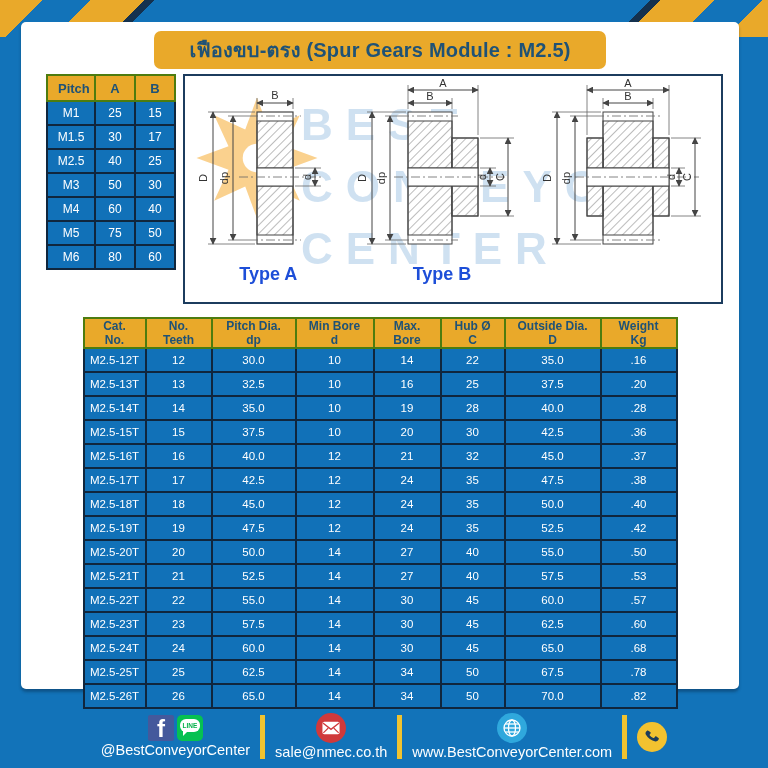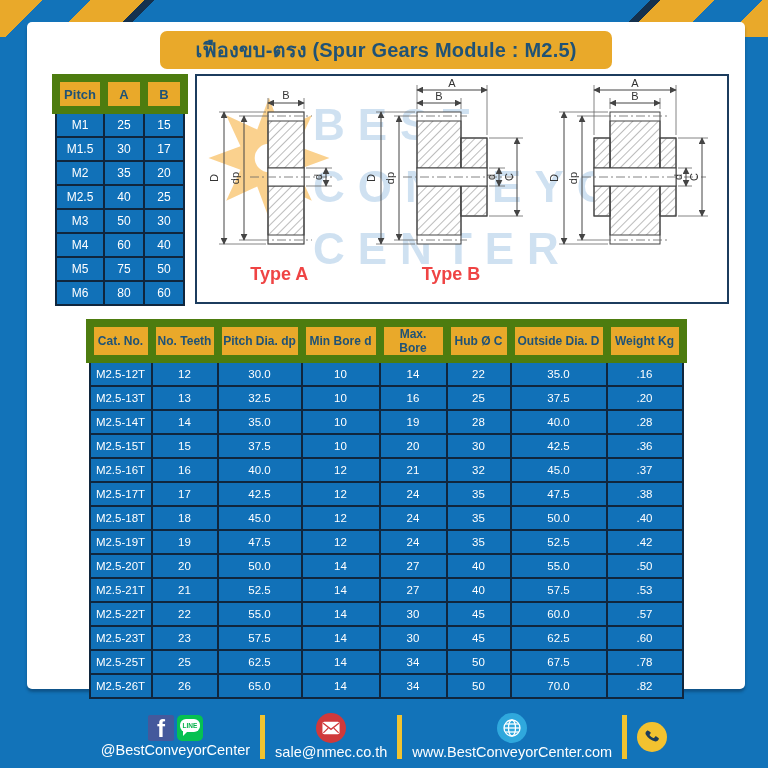--- a/index.html
+++ b/index.html
@@ -4,41 +4,41 @@
 <style>
   html,body{margin:0;padding:0}
   body{width:768px;height:768px;overflow:hidden;font-family:"Liberation Sans",sans-serif;-webkit-font-smoothing:antialiased}
   .page{position:relative;width:768px;height:768px;background:#1273b9}
 
   
   .stripe{position:absolute;top:0;height:37px;width:200px}
   .stripe.left{left:0;background:linear-gradient(135deg,#e9a92a 0 30px,#1273b9 30px 64px,#e9a92a 64px 102px,#14314e 102px 109px,rgba(0,0,0,0) 109px)}
   .stripe.right{right:0;background:linear-gradient(315deg,#e9a92a 0 30px,#1273b9 30px 64px,#e9a92a 64px 102px,#14314e 102px 109px,rgba(0,0,0,0) 109px)}
 
-  .panel{position:absolute;left:27px;top:22px;width:718px;height:667px;background:#fff;border-radius:5px;box-shadow:0 3px 3px rgba(8,25,45,.35)}
+  .panel{position:absolute;left:21px;top:22px;width:718px;height:667px;background:#fff;border-radius:5px;box-shadow:0 3px 3px rgba(8,25,45,.35)}
 
   .banner{margin:9px auto 0;width:452px;height:38px;background:#e9a92a;border-radius:7px;display:flex;align-items:center;justify-content:center;color:#1f5276;font-weight:bold;font-size:20px;letter-spacing:.2px}
 
   .content-row{display:flex;margin:5px 16px 0 25px;gap:7px;align-items:flex-start}
 
   table{border-collapse:collapse;table-layout:fixed}
-  th{background:#e9a92a;color:#1f5276;border:8px solid #4d7c0f;font-weight:bold;text-align:center;padding:0 1px}
+  th{background:#e9a92a;color:#1f5276;border:2px solid #4d7c0f;font-weight:bold;text-align:center;padding:0 10px}
   td{background:#1171b8;color:#fff;border:2px solid #10263d;text-align:center;padding:0 1px}
   .pitch-table{width:128px}
   .pitch-table th{height:24px;font-size:13px}
   .pitch-table td{height:22px;font-size:12px}
 
   .draw-box{position:relative;flex:1;height:226px;border:2px solid #1c3c5e;background:#fff;overflow:hidden}
   .wm-gear{position:absolute;left:6px;top:16px;opacity:.5}
   .wm-text{position:absolute;left:116px;top:18px;font-weight:bold;font-size:44px;letter-spacing:13px;line-height:62px;color:rgba(96,156,210,.30);white-space:nowrap}
   .draw-row{position:relative;display:flex;justify-content:space-around;padding:2px 2px 0 2px}
   .fig{text-align:center}
   .fig svg{display:block}
   .fig text{font-family:"Liberation Sans",sans-serif;font-size:11px;fill:#333}
-  .fig-label{font-size:18px;font-weight:bold;color:#ef4444;margin-top:-6px}
+  .fig-label{font-size:18px;font-weight:bold;color:#1d4ed8;margin-top:-6px}
   .dimline{stroke:#444;stroke-width:1}
   .extline{stroke:#666;stroke-width:.8}
   .dash{stroke:#666;stroke-width:.8;stroke-dasharray:9 3 2 3;fill:none}
   .body-ln{stroke:#444;stroke-width:1.2}
 
   .main-table{margin:13px auto 8px;width:595px}
   .main-table th{height:24px;font-size:12px}
   .main-table td{height:22px;font-size:11.5px}
 
   .footer{position:absolute;left:0;bottom:0;width:768px;height:63px;display:flex;align-items:center;justify-content:center;color:#fff}
@@ -98,25 +98,20 @@
           <tbody>
             <tr>
               <td>M1</td>
               <td>25</td>
               <td>15</td>
             </tr>
             <tr>
               <td>M1.5</td>
               <td>30</td>
               <td>17</td>
-            </tr>
-            <tr>
-              <td>M2</td>
-              <td>35</td>
-              <td>20</td>
             </tr>
             <tr>
               <td>M2.5</td>
               <td>40</td>
               <td>25</td>
             </tr>
             <tr>
               <td>M3</td>
               <td>50</td>
               <td>30</td>
@@ -404,20 +399,30 @@
             <td>M2.5-23T</td>
             <td>23</td>
             <td>57.5</td>
             <td>14</td>
             <td>30</td>
             <td>45</td>
             <td>62.5</td>
             <td>.60</td>
           </tr>
           <tr>
+            <td>M2.5-24T</td>
+            <td>24</td>
+            <td>60.0</td>
+            <td>14</td>
+            <td>30</td>
+            <td>45</td>
+            <td>65.0</td>
+            <td>.68</td>
+          </tr>
+          <tr>
             <td>M2.5-25T</td>
             <td>25</td>
             <td>62.5</td>
             <td>14</td>
             <td>34</td>
             <td>50</td>
             <td>67.5</td>
             <td>.78</td>
           </tr>
           <tr>

